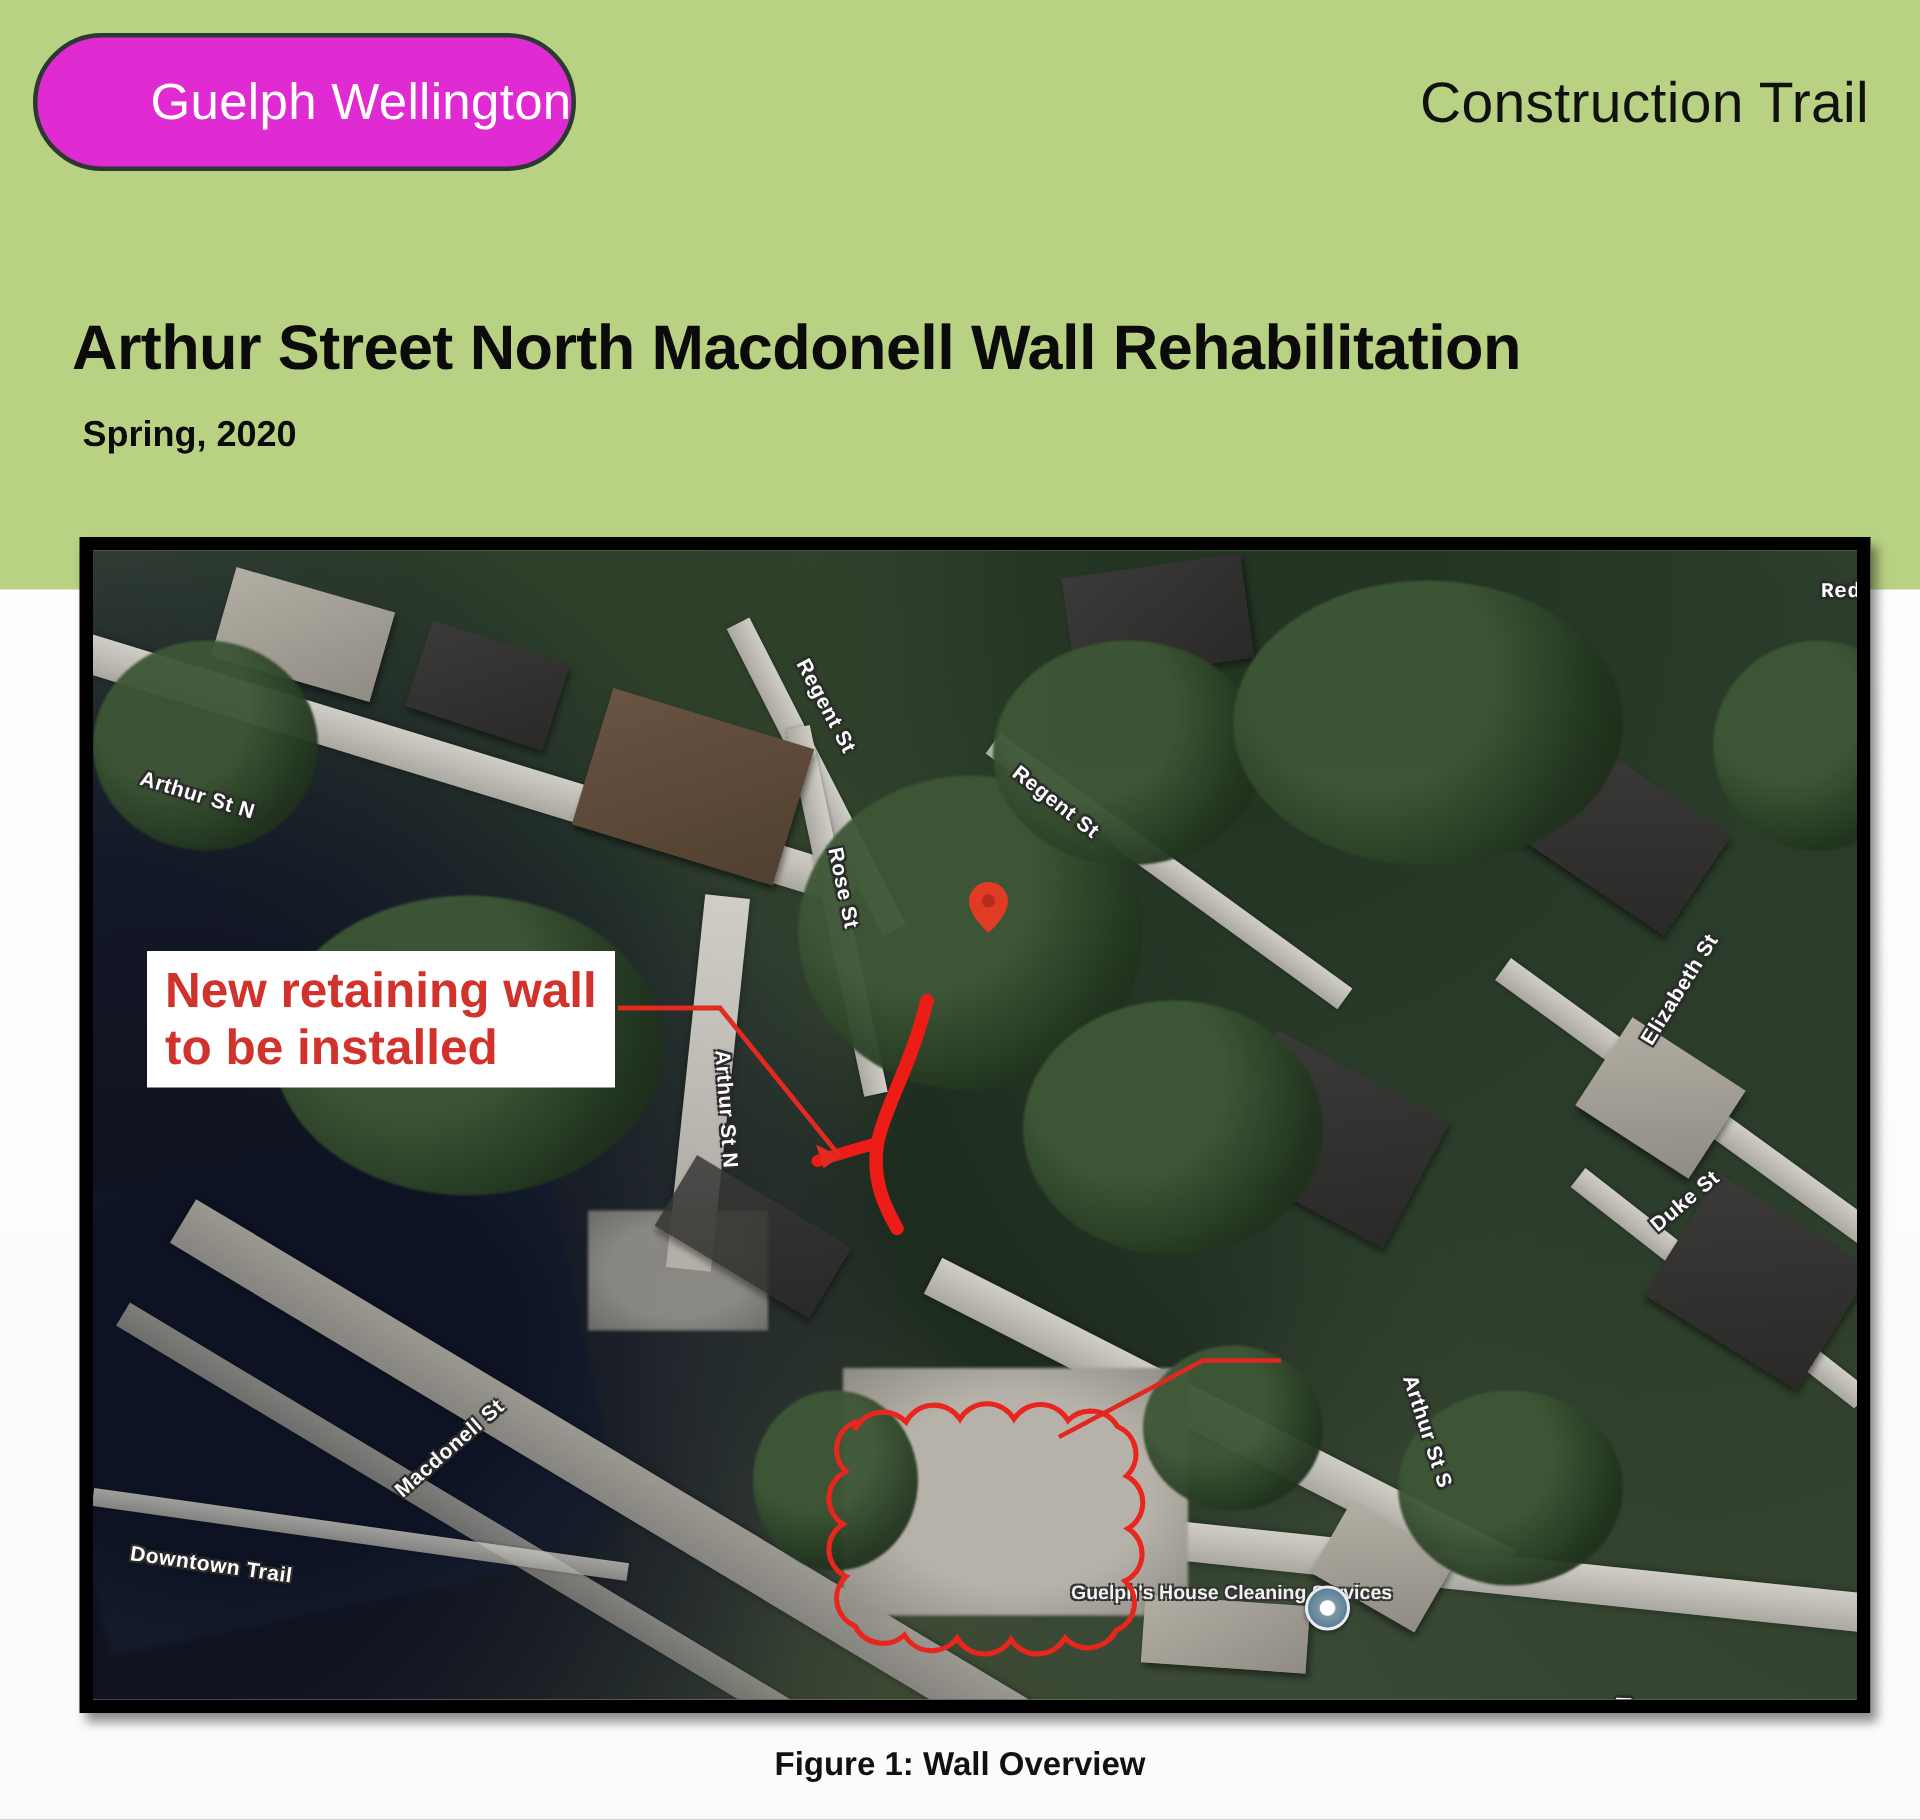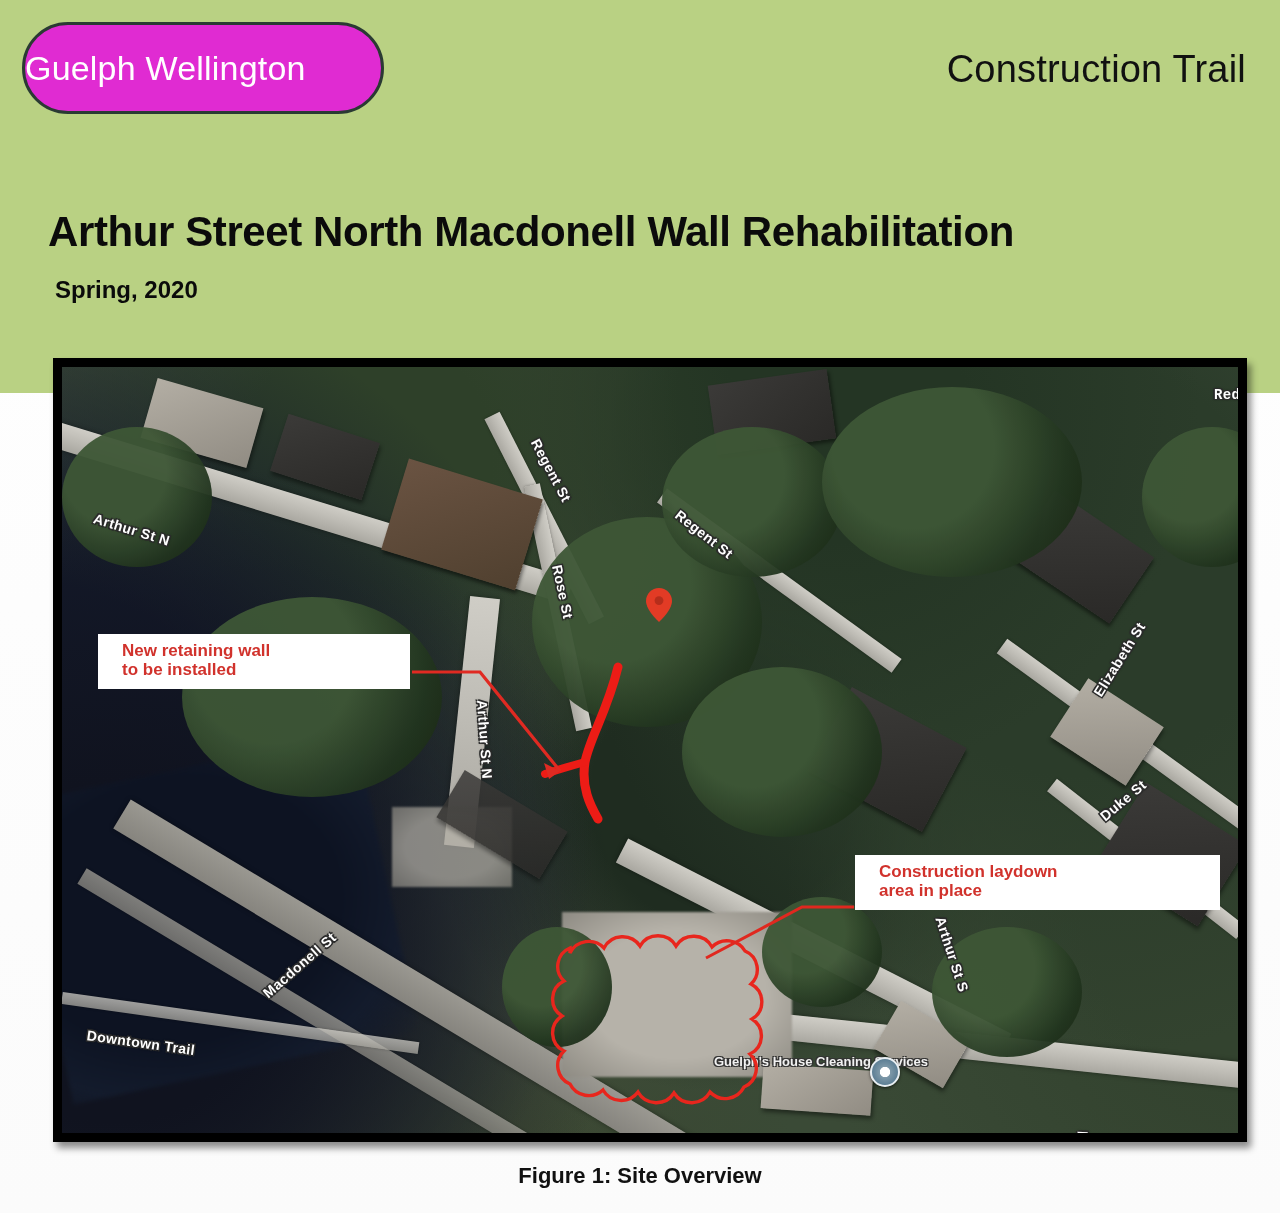--- a/index.html
+++ b/index.html
@@ -30,21 +30,21 @@
     position: absolute;
     left: 22px; top: 22px;
     width: 362px;
     height: 92px;
     border-radius: 46px;
     background: #e02bd2;
     border: 3px solid #2a3a33;
     box-sizing: border-box;
     display: flex;
     align-items: center;
-    justify-content: flex-start;
+    justify-content: flex-end;
   }
   .brand-pill-label {
     color: #ffffff;
     font-size: 34px;
     font-weight: 400;
     letter-spacing: 0.2px;
     white-space: nowrap;
   }
 
   .notice-type {
@@ -193,24 +193,24 @@
     position: absolute;
     width: 26px; height: 34px;
   }
 
   
   .ann-box {
     position: absolute;
     background: #ffffff;
     color: #d1322c;
     font-family: "Liberation Sans", sans-serif;
-    font-size: 17px;
+    font-size: 33px;
     font-weight: bold;
     line-height: 1.14;
-    padding: 7px 12px 9px 24px;
+    padding: 7px 12px 9px 12px;
     white-space: pre-line;
     box-sizing: border-box;
   }
   .ann-svg {
     position: absolute;
     inset: 0;
     width: 100%;
     height: 100%;
     pointer-events: none;
     overflow: visible;
@@ -351,20 +351,18 @@
                  a 20 20 0 0 1 -2 -35
                  a 20 20 0 0 1 2 -35
                  a 20 20 0 0 1 6 -33 Z" stroke="#e8261d" stroke-width="3.4" fill="none"></path>
 
         <path d="M 792 540 L 740 540 L 644 591" stroke="#e0281f" stroke-width="3" fill="none"></path>
       </svg>
 
       <div class="ann-box" style="left:36px; top:267px; width:312px;">New retaining wall
 to be installed</div>
 
-      <div class="ann-box" style="left:793px; top:488px; width:365px;">Construction laydown
-area in place</div>
 
     </div>
   </div>
 </div>
 
-<div class="fig-caption">Figure 1: Site Overview</div>
+<div class="fig-caption">Figure 1: Wall Overview</div>
 
 </body></html>

